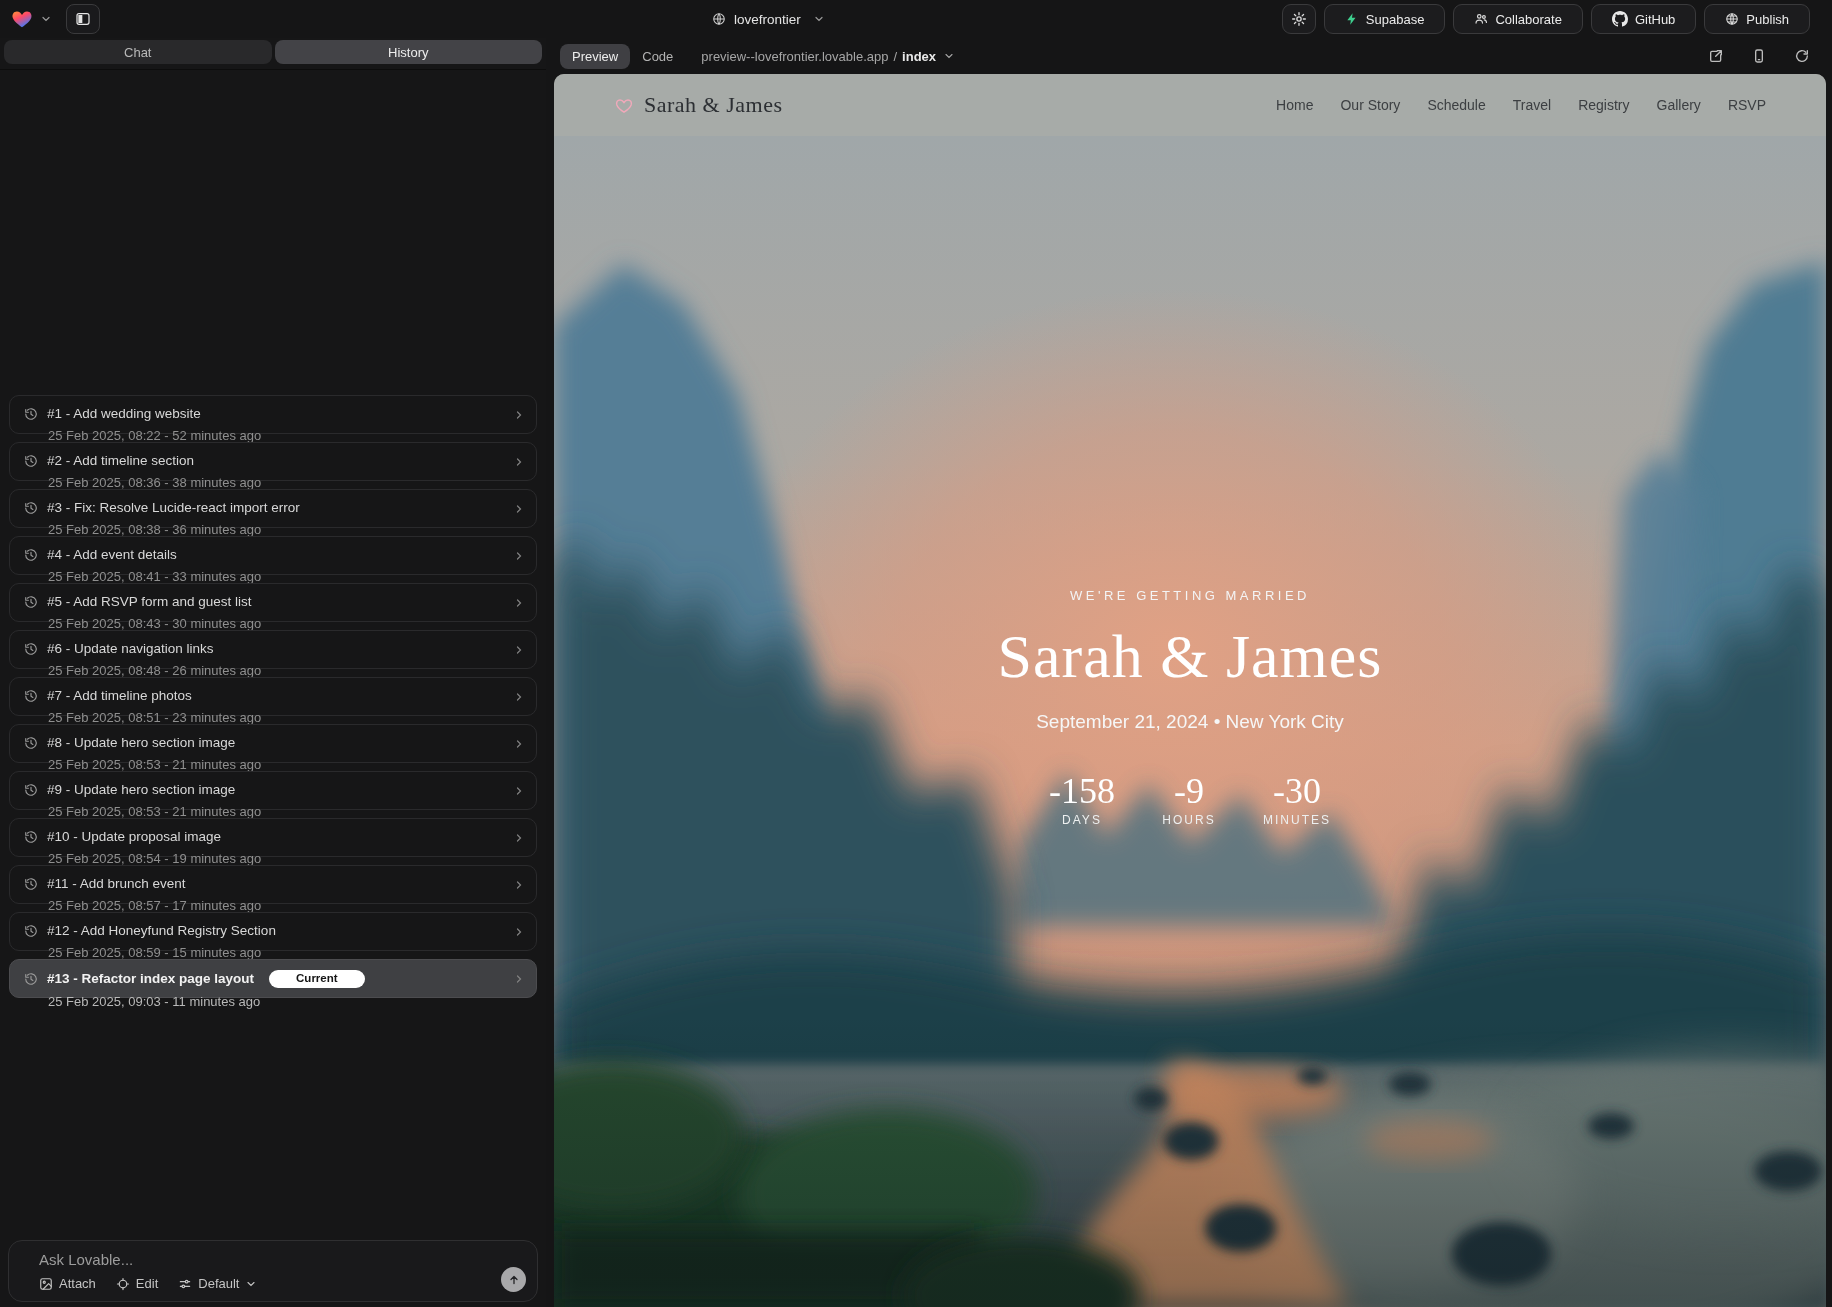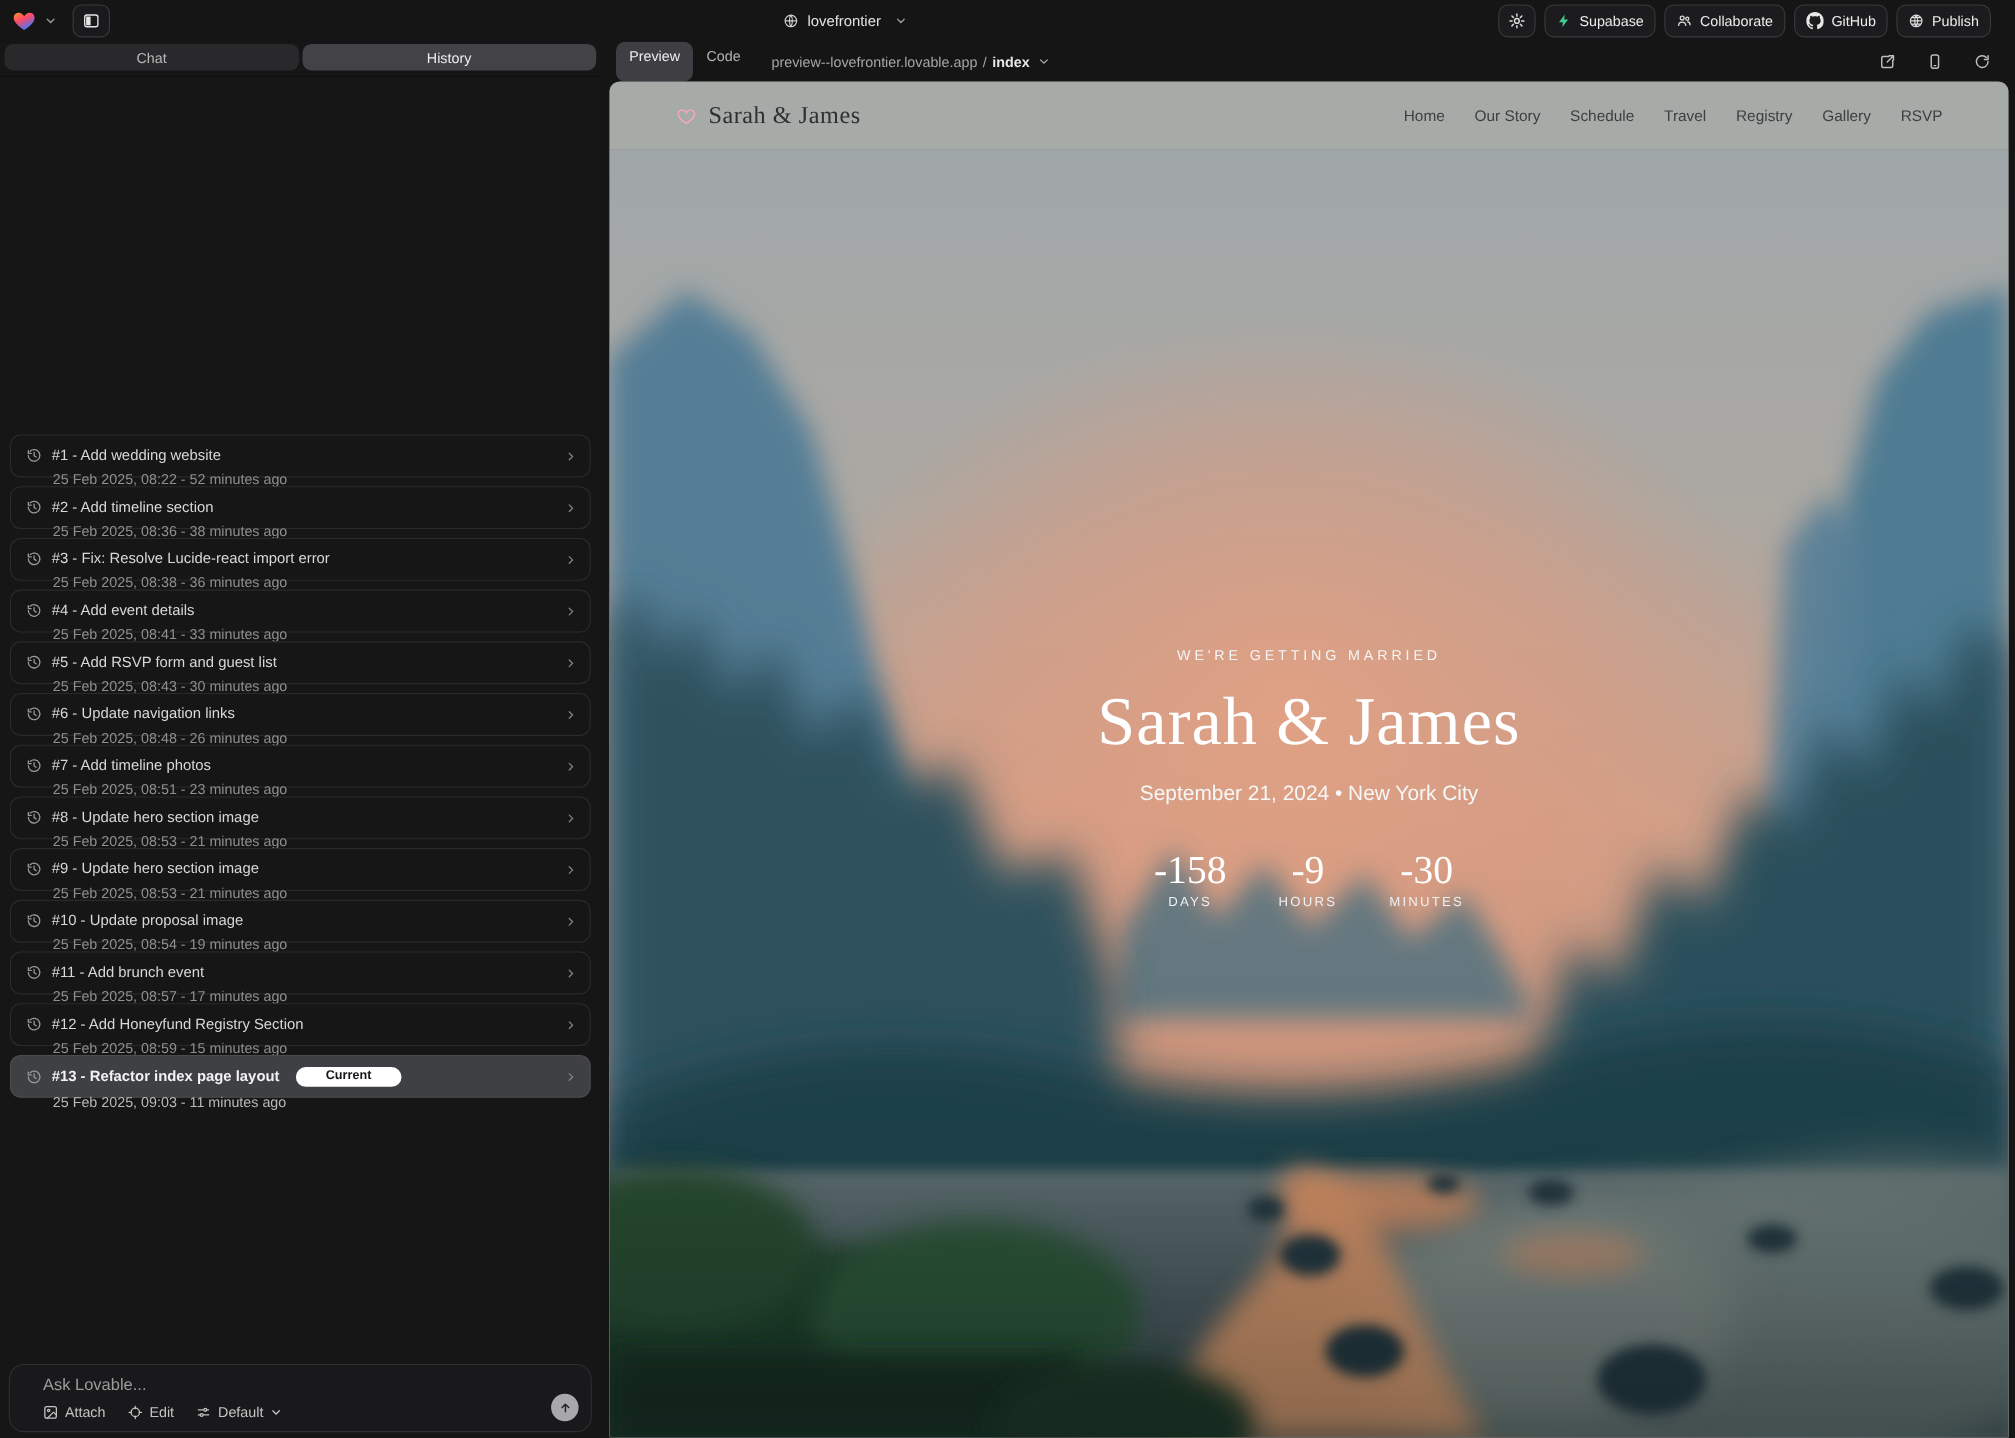--- a/index.html
+++ b/index.html
@@ -15,21 +15,21 @@
           padding:0 10px;box-sizing:border-box;background:#151516;z-index:5}
   .tb-left{display:flex;align-items:center;gap:6px}
   .logo-heart{width:24px;height:22px}
   .chev{color:#9a9a9a}
   .panel-btn{width:32px;height:28px;border:1px solid #3a3a3c;border-radius:8px;display:flex;
              align-items:center;justify-content:center;color:#e6e6e6;margin-left:8px;background:#1a1a1c}
   .tb-center{position:absolute;left:712px;top:0;height:38px;display:flex;align-items:center;gap:8px;
              color:#e4e4e4;font-size:13.5px}
   .tb-center .chev{margin-left:4px}
   .tb-right{position:absolute;right:10px;top:4px;display:flex;gap:8px;align-items:center}
-  .tb-btn{height:30px;padding:0 10px;border:1px solid #3a3a3c;border-radius:9px;background:#1c1c1e;
+  .tb-btn{height:30px;padding:0 20px;border:1px solid #3a3a3c;border-radius:9px;background:#1c1c1e;
           color:#ebebeb;font-size:13px;display:flex;align-items:center;gap:7px;box-sizing:border-box}
   .tb-btn.icon-only{width:34px;padding:0;justify-content:center}
   .sb-green{color:#3ecf8e}
 
   
   .sidebar{position:absolute;left:0;top:38px;width:546px;bottom:0;background:#161617}
   .tabs-wrap{padding:2px 4px 5px 4px;border-bottom:1px solid #0d0d0d}
   .tabs{display:flex;gap:3px}
   .tab{flex:1;height:24px;display:flex;align-items:center;justify-content:center;border-radius:8px;
        font-size:13px}
@@ -54,21 +54,21 @@
   .ask-input{width:90%;background:transparent;border:none;outline:none;color:#e8e8e8;font-size:15px;
              font-family:inherit;padding:0}
   .ask-input::placeholder{color:#9c9c9c}
   .composer-row{display:flex;align-items:center;gap:20px;margin-top:7px;font-size:13px;color:#c4c4c4}
   .comp-btn{display:flex;align-items:center;gap:6px}
   .send-btn{position:absolute;right:11px;bottom:9px;width:25px;height:25px;border-radius:50%;
             background:#a8a8aa;display:flex;align-items:center;justify-content:center;color:#222224}
 
   
   .pv{position:absolute;left:546px;right:0;top:38px;bottom:0}
-  .pv-toolbar{height:36px;display:flex;padding:0 14px;box-sizing:border-box}
+  .pv-toolbar{height:36px;display:flex;align-items:center;padding:0 14px;box-sizing:border-box}
   .pv-tab{font-size:13px;padding:5px 12px;border-radius:8px;color:#b3b3b3}
   .pv-tab.active{background:#3f3f43;color:#ededed}
   .pv-url{margin-left:16px;font-size:13px;color:#a6a6a6;display:flex;align-items:center;gap:5px}
   .pv-url .page{color:#e9e9e9;font-weight:600}
   .pv-url .chev{margin-left:2px}
   .pv-icons{margin-left:auto;display:flex;gap:27px;color:#bdbdbd;align-items:center;padding-right:8px}
 
   .frame{position:absolute;left:8px;right:6px;top:36px;bottom:0;border-radius:10px 10px 0 0;
          overflow:hidden;background:#737373}
   .site-header{position:relative;height:62px;background:#a7aba8;display:flex;align-items:center;

